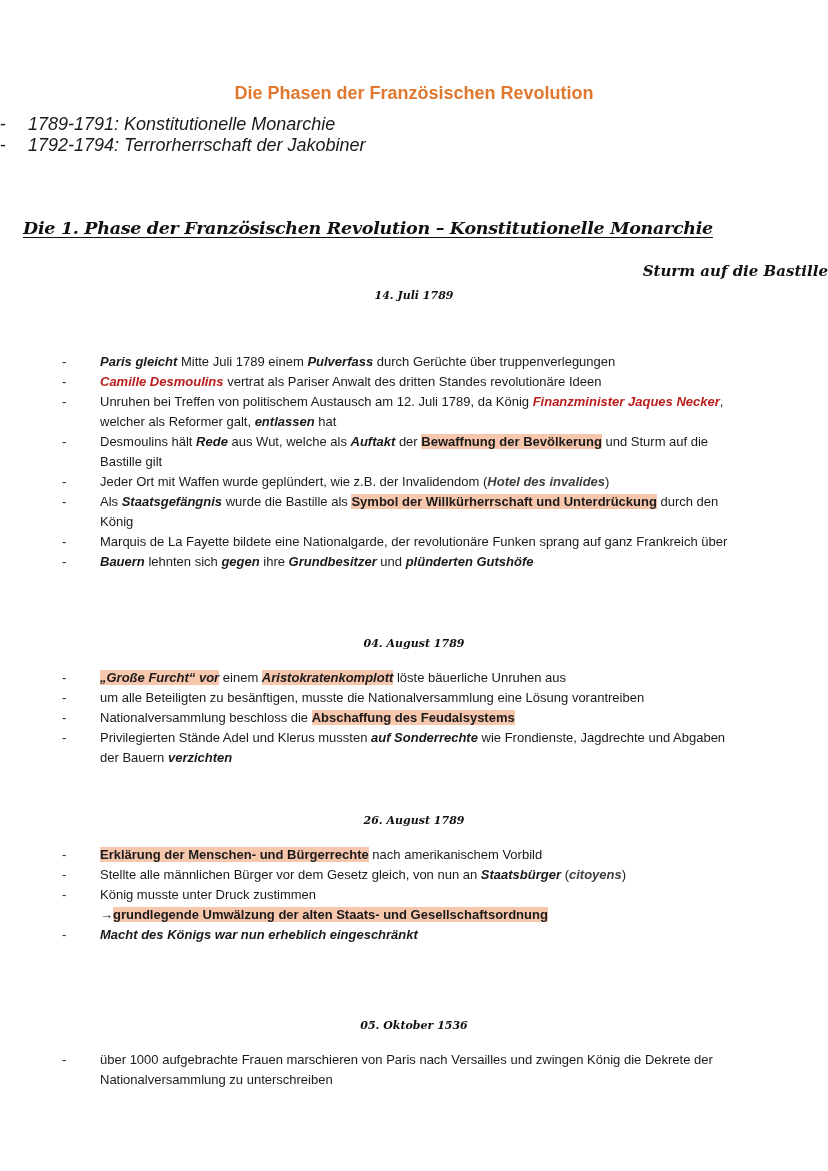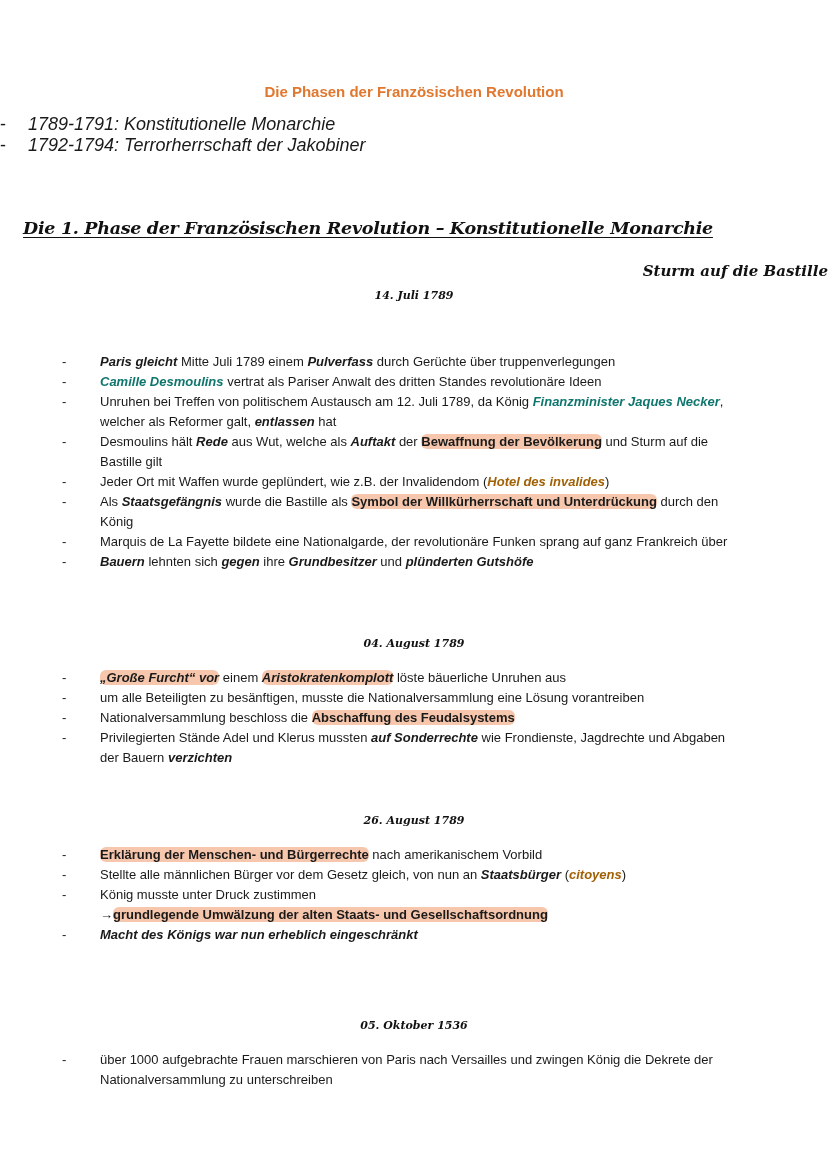--- a/index.html
+++ b/index.html
@@ -4,21 +4,21 @@
 <style>
   html, body { margin: 0; padding: 0; background: #ffffff; }
   body {
     width: 828px; height: 1171px; position: relative; overflow: hidden;
     font-family: "Liberation Sans", "DejaVu Sans", sans-serif;
     color: #1a1a1a;
   }
   .abs { position: absolute; }
   .doc-title {
     top: 83px; left: 0; width: 828px; text-align: center;
-    color: #e0782f; font-weight: bold; font-size: 15px;
+    color: #e0782f; font-weight: bold; font-size: 18px;
   }
   .phase-list { top: 114px; left: 0; width: 828px; }
   .phase-item {
     text-align: left; font-style: italic; font-size: 18px; line-height: 20.5px;
   }
   .phase-item .dash { display: inline-block; width: 28px; font-style: normal; }
   .hand {
     font-family: "DejaVu Serif", serif; font-style: italic; font-weight: bold;
     color: #111;
   }
@@ -29,23 +29,23 @@
   }
   .sub-title { left: 0; width: 828px; text-align: right; font-size: 15px; }
   .date-title { left: 0; width: 828px; text-align: center; font-size: 11px; }
   ul.bullets { list-style: none; margin: 0; padding: 0; left: 62px; width: 720px; }
   ul.bullets li {
     position: relative; padding-left: 38px; font-size: 13px; line-height: 20px;
   }
   ul.bullets li .dash { position: absolute; left: 0; top: 0; }
   .bi { font-weight: bold; font-style: italic; }
   .b { font-weight: bold; }
-  .purple { color: #0f766e; }
-  .red { color: #a16207; }
-  .hl { background: #f7c7ad; border-radius: 6px; }
+  .purple { color: #b91c1c; }
+  .red { color: #404040; }
+  .hl { background: #f7c7ad; }
 </style>
 </head>
 <body>
 
 <div class="abs doc-title">Die Phasen der Französischen Revolution</div>
 
 <div class="abs phase-list">
   <div class="phase-item"><span class="dash">-</span><span>1789-1791: Konstitutionelle Monarchie</span></div>
   <div class="phase-item"><span class="dash">-</span><span>1792-1794: Terrorherrschaft der Jakobiner</span></div>
 </div>

